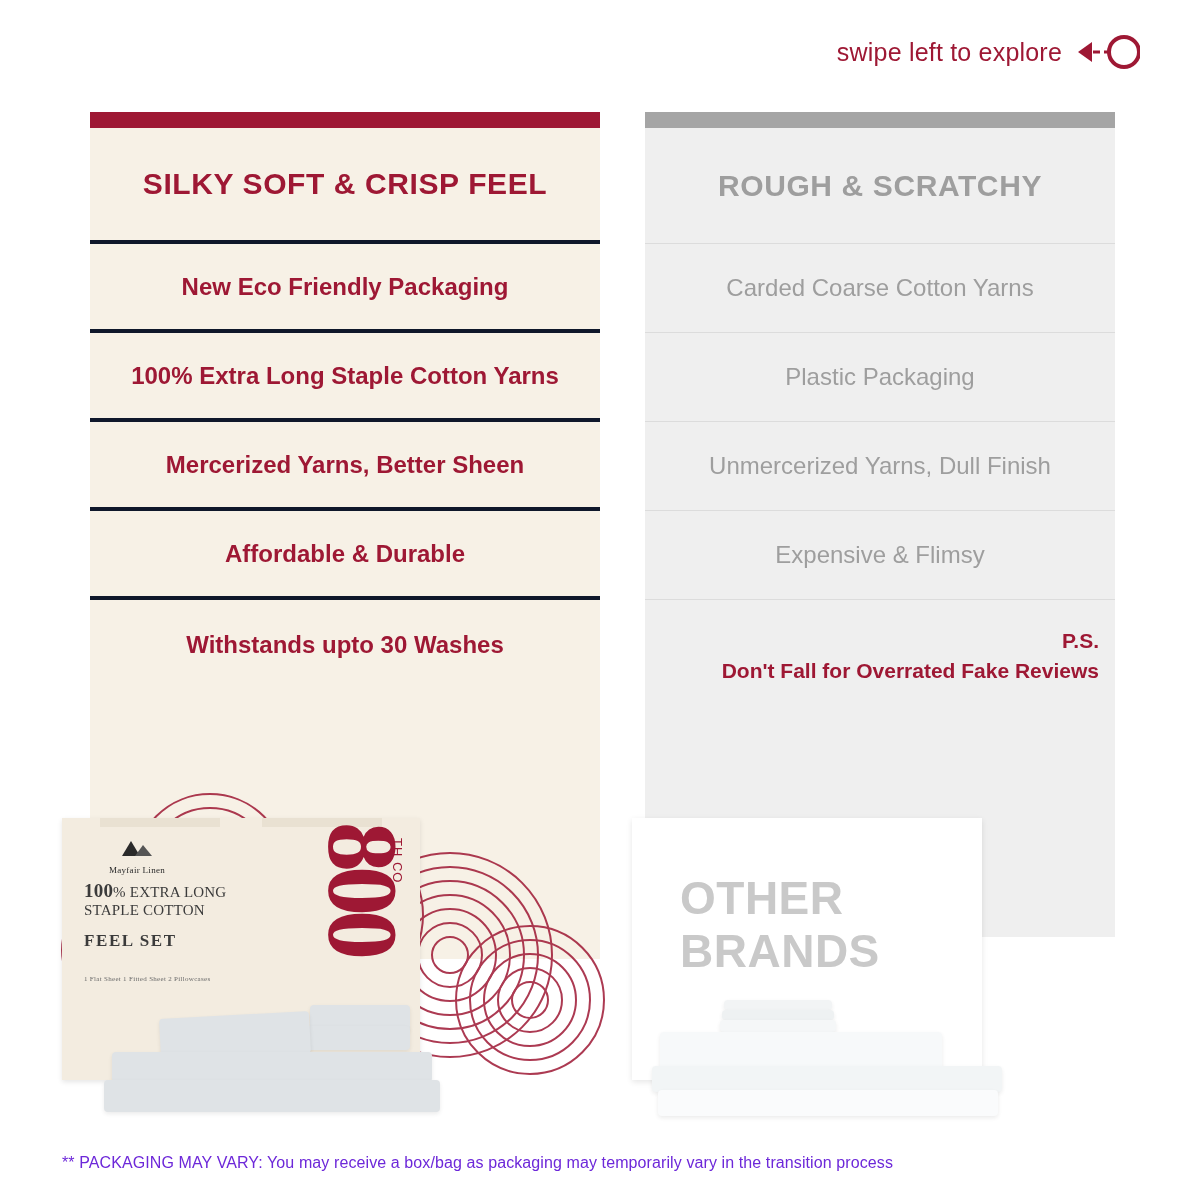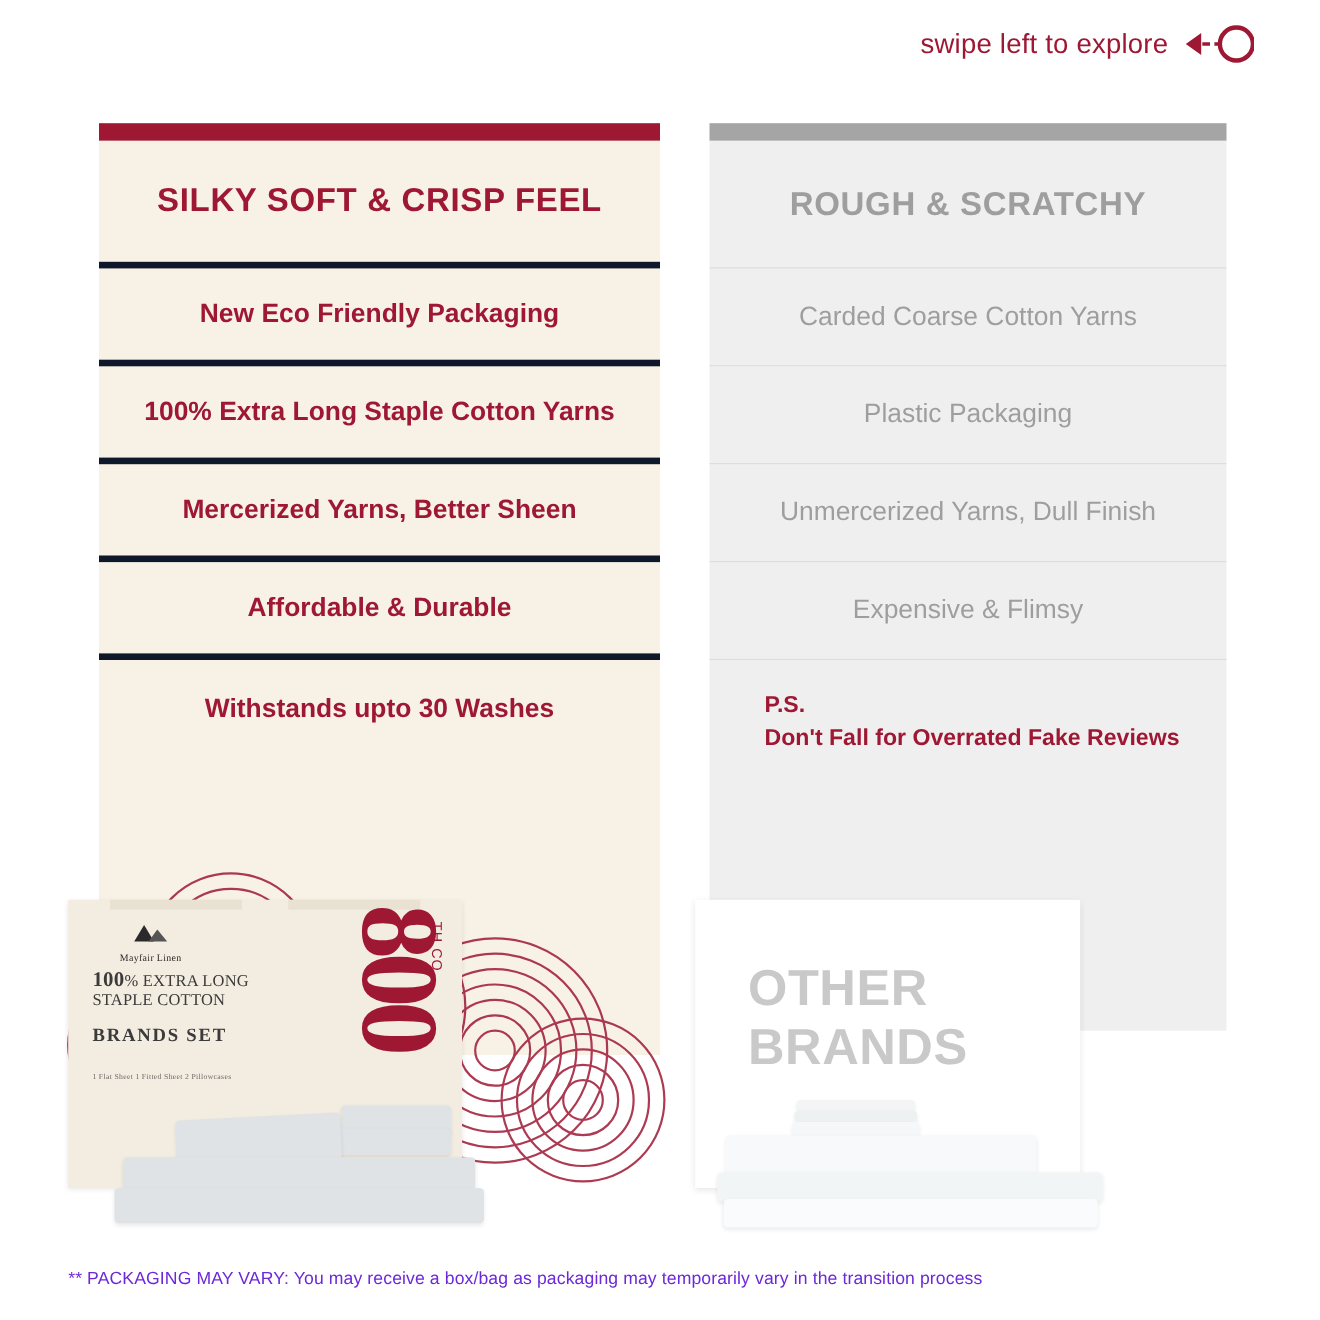--- a/index.html
+++ b/index.html
@@ -11,21 +11,21 @@
     height: 1200px;
     background: #ffffff;
     font-family: "Liberation Sans", sans-serif;
     position: relative;
     overflow: hidden;
   }
 
   
   .swipe-hint {
     position: absolute;
-    top: 22px;
+    top: 34px;
     right: 60px;
     display: flex;
     align-items: center;
     gap: 14px;
   }
   .swipe-text {
     font-size: 25px;
     color: #9e1834;
     letter-spacing: 0.2px;
     white-space: nowrap;
@@ -64,21 +64,21 @@
   .col-right .col-body { background: #efefef; }
 
   .row {
     text-align: center;
     display: flex;
     align-items: center;
     justify-content: center;
     padding: 0 14px;
     box-sizing: border-box;
   }
-  .col-left .row  { border-bottom: 6px solid #0f172a; }
+  .col-left .row  { border-bottom: 4px solid #0f172a; }
   .col-right .row { border-bottom: 1px solid #dcdcdc; }
   .row.last { border-bottom: none; }
 
   .row-head {
     height: 116px;
     font-size: 30px;
     font-weight: bold;
     letter-spacing: 0.6px;
   }
   .col-left .row-head  { color: #9e1834; }
@@ -92,21 +92,21 @@
     color: #9e1834;
     font-weight: bold;
   }
   .col-right .row-item {
     color: #9e9e9e;
     font-weight: normal;
   }
 
   .ps-block {
     padding: 26px 16px 30px 50px;
-    text-align: left;
+    text-align: right;
     color: #9e1834;
     font-size: 21px;
     font-weight: bold;
     line-height: 1.45;
   }
 
   
   .col-left .filler  { height: 270px; }
   .col-right .filler { height: 220px; }
 
@@ -330,21 +330,21 @@
     </svg>
     <div class="pkg-brand">Mayfair Linen</div>
   </div>
 
   <div class="pkg-title">
     <div class="l1">
       <b>100</b><span>%</span>
       <span>EXTRA LONG</span>
       <div>STAPLE COTTON</div>
     </div>
-    <div class="l2">BRANDS SET</div>
+    <div class="l2">FEEL SET</div>
     <div class="l3">1 Flat Sheet    1 Fitted Sheet    2 Pillowcases</div>
   </div>
 
   <div class="pkg-number">
     <div class="digits">800</div>
     <div class="tc">TH CO</div>
   </div>
 </div>
 
 <div class="sheet" style="left:310px; top:1005px; width:100px; height:26px;"></div>

